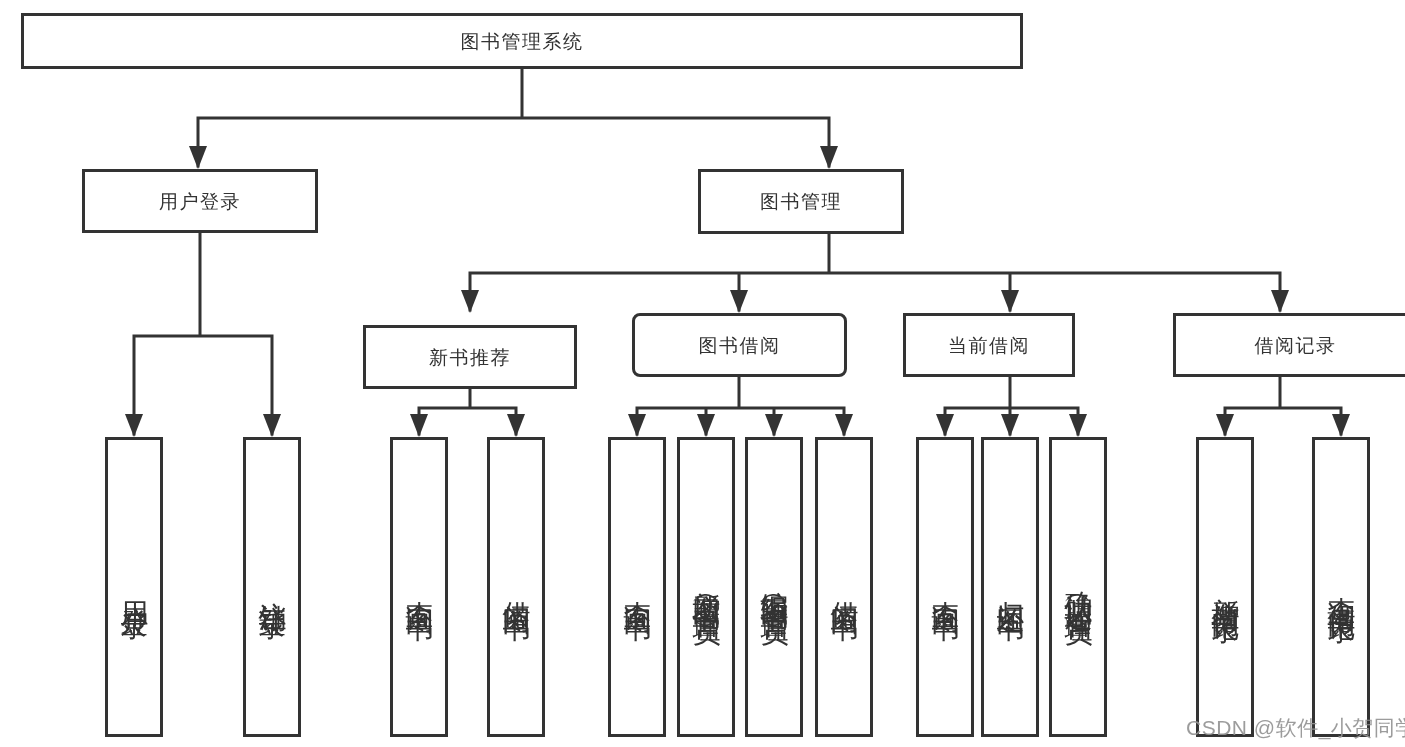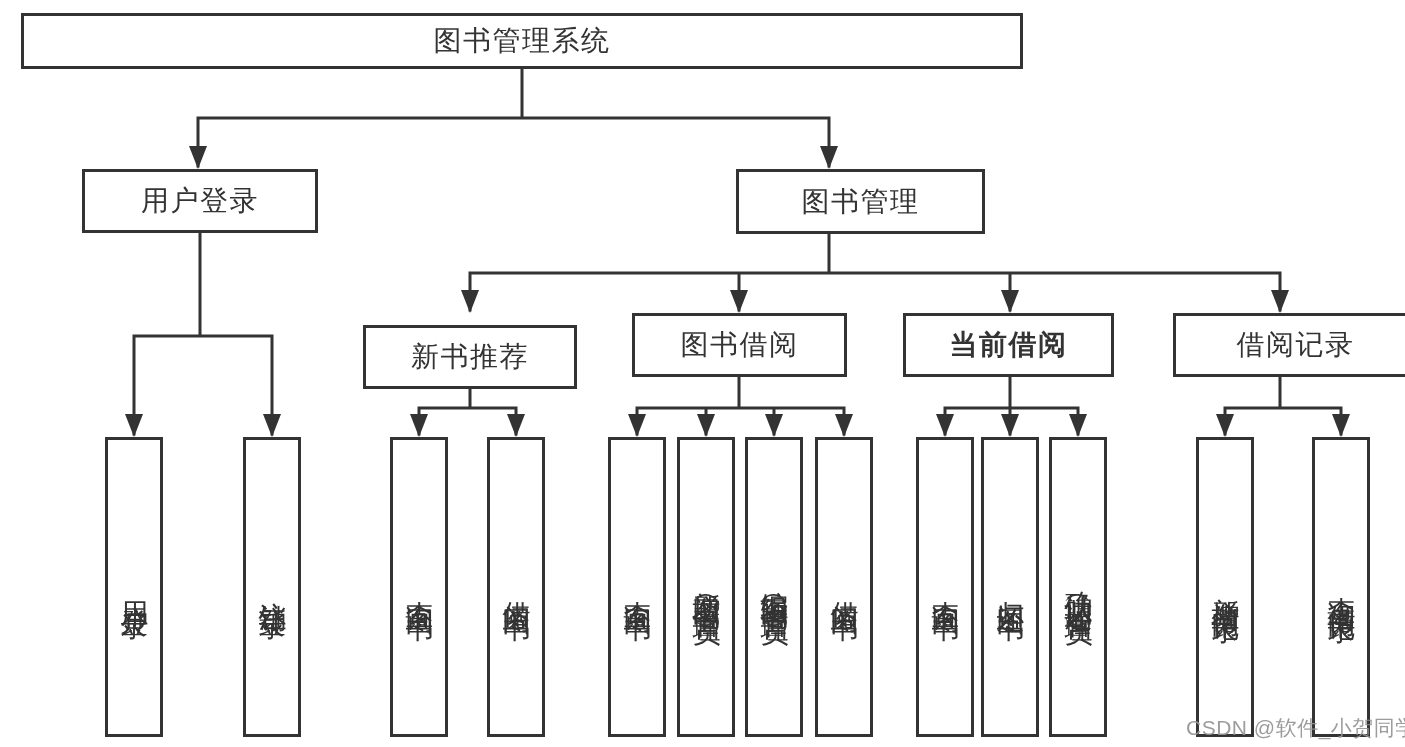--- a/index.html
+++ b/index.html
@@ -26,21 +26,21 @@
     position: absolute;
     box-sizing: border-box;
     background: #ffffff;
     border: 3px solid #333333;
     display: flex;
     align-items: center;
     justify-content: center;
     color: #333333;
   }
   .node span {
-    font-size: 28px;
+    font-size: 19px;
     letter-spacing: 1.5px;
     line-height: 1;
     white-space: nowrap;
     color: #333333;
   }
   .hbox { height: 64px; }
   .root-box {
     left: 21px; top: 13px;
     width: 1002px; height: 56px;
   }
@@ -114,31 +114,31 @@
     </g>
   </svg>
 
   <div class="node root-box">
     <span>图书管理系统</span>
   </div>
 
   <div class="node hbox" style="left:82px;top:169px;width:236px;">
     <span>用户登录</span>
   </div>
-  <div class="node hbox" style="left:736px;top:169px;width:249px;height:65px;">
+  <div class="node hbox" style="left:698px;top:169px;width:206px;height:65px;">
     <span>图书管理</span>
   </div>
 
   <div class="node hbox" style="left:363px;top:325px;width:214px;">
     <span>新书推荐</span>
   </div>
-  <div class="node hbox" style="left:632px;top:313px;width:215px;">
+  <div class="node hbox" style="left:632px;top:313px;width:215px;border-radius:8px;">
     <span>图书借阅</span>
   </div>
-  <div class="node hbox" style="left:903px;top:313px;width:211px;font-weight:bold;">
+  <div class="node hbox" style="left:903px;top:313px;width:172px;">
     <span>当前借阅</span>
   </div>
   <div class="node hbox" style="left:1173px;top:313px;width:245px;">
     <span>借阅记录</span>
   </div>
 
   <div class="node leaf" style="left:105px;">
     <span>用户登录</span>
   </div>
   <div class="node leaf" style="left:243px;">

